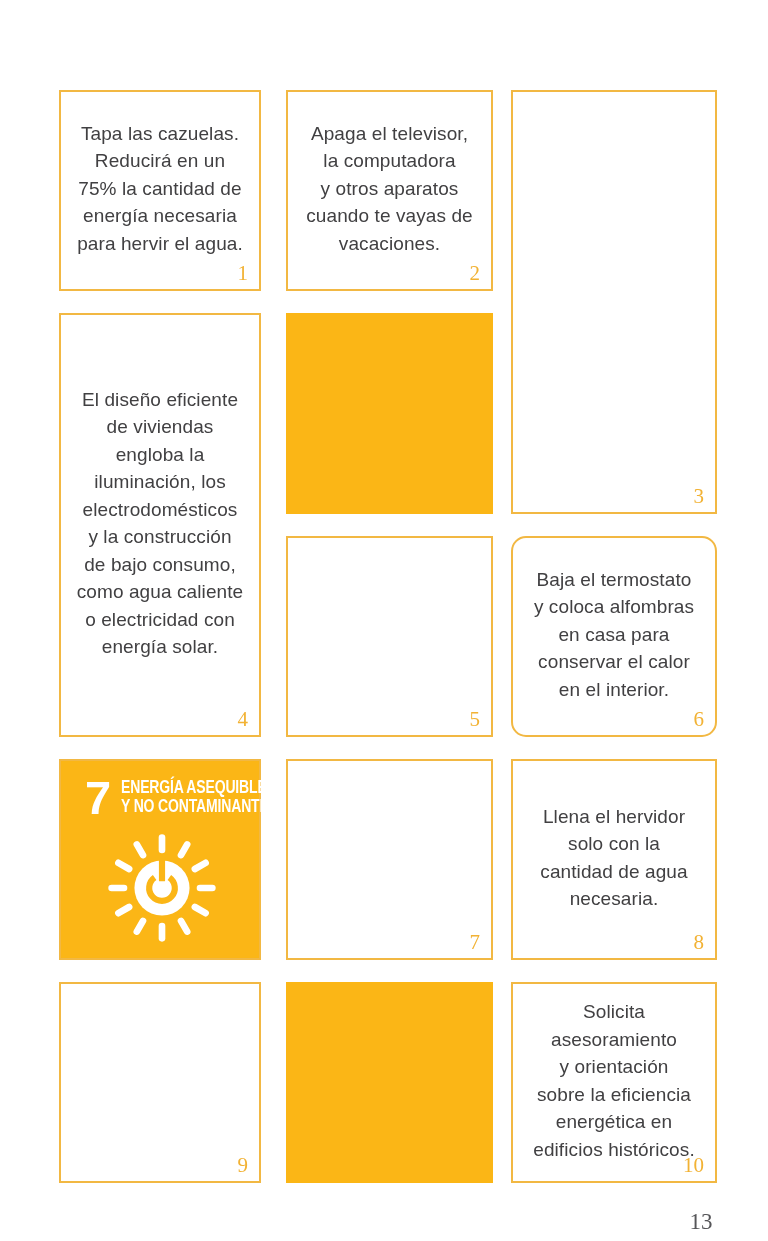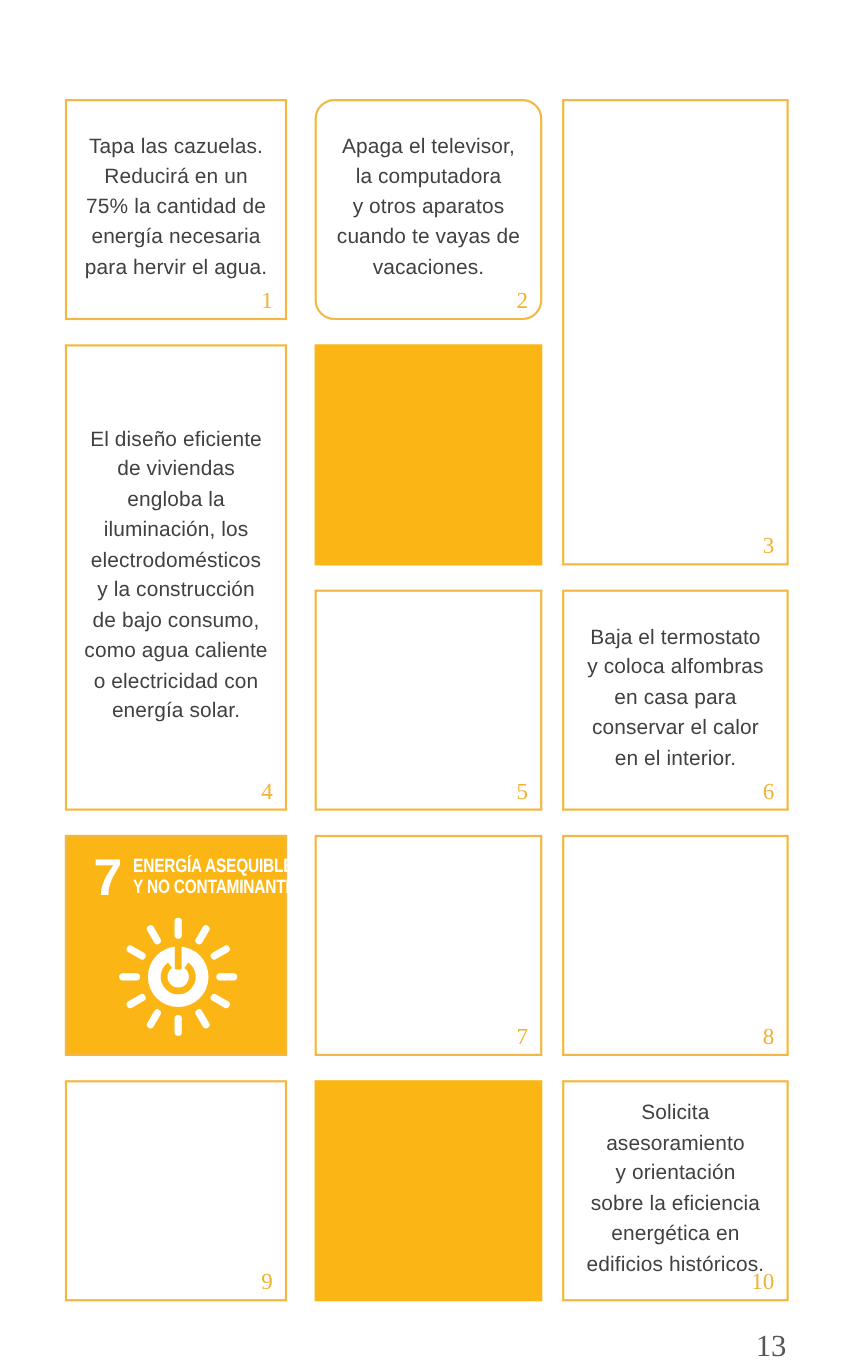--- a/index.html
+++ b/index.html
@@ -42,26 +42,26 @@
   .card-num {
     position: absolute;
     right: 11px; bottom: 3px;
     font-family: "Liberation Serif", serif;
     font-size: 21px;
     color: #F2B234;
   }
   .square { background: #FBB616; }
   
   .c1r1 { grid-column: 1; grid-row: 1; }
-  .c2r1 { grid-column: 3; grid-row: 1; border-radius: 18px; }
+  .c2r1 { grid-column: 3; grid-row: 1; }
   .c3r12 { grid-column: 5; grid-row: 1 / 3; }
   .c1r23 { grid-column: 1; grid-row: 2 / 4; align-items: center; }
   .c2r2 { grid-column: 3; grid-row: 2; }
   .c2r3 { grid-column: 3; grid-row: 3; }
-  .c3r3 { grid-column: 5; grid-row: 3; }
+  .c3r3 { grid-column: 5; grid-row: 3; border-radius: 15px; }
   .c1r4 { grid-column: 1; grid-row: 4; }
   .c2r4 { grid-column: 3; grid-row: 4; }
   .c3r4 { grid-column: 5; grid-row: 4; }
   .c1r5 { grid-column: 1; grid-row: 5; }
   .c2r5 { grid-column: 3; grid-row: 5; }
   .c3r5 { grid-column: 5; grid-row: 5; align-items: center; }
   
   .sdg-card {
     background: #FBB616;
     color: #ffffff;
@@ -92,21 +92,21 @@
     display: flex;
     justify-content: center;
   }
   .sdg-icon-wrap { width: 155px; margin-left: -12px; width: 178px; }
   .page-number {
     position: absolute;
     left: 680px; top: 1193px;
     width: 42px;
     text-align: center;
     font-family: "Liberation Serif", serif;
-    font-size: 28px;
+    font-size: 23px;
     color: #565659;
   }
 </style>
 </head>
 <body>
 
 <div class="page">
   <div class="board">
 
     <div class="card c1r1">
@@ -189,20 +189,24 @@
           <rect x="56.75" y="27" width="6.5" height="26" rx="1" fill="#FBB616"></rect>
         </svg>
       </div>
     </div>
 
     <div class="card c2r4">
       <div class="card-num">7</div>
     </div>
 
     <div class="card c3r4">
+      <div class="card-text">Llena el hervidor
+solo con la
+cantidad de agua
+necesaria.</div>
       <div class="card-num">8</div>
     </div>
 
     <div class="card c1r5">
       <div class="card-num">9</div>
     </div>
 
     <div class="square c2r5"></div>
 
     <div class="card c3r5">

